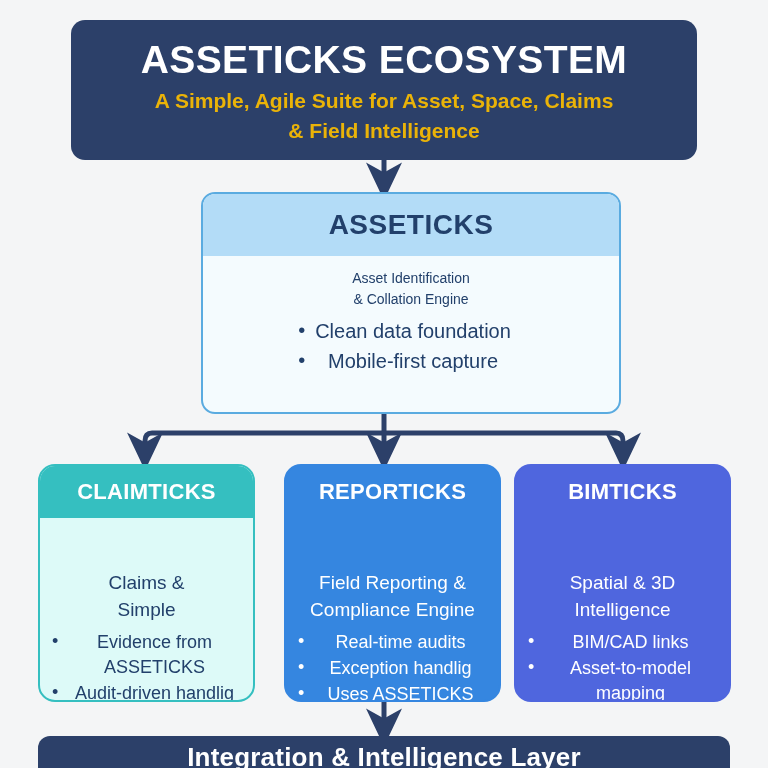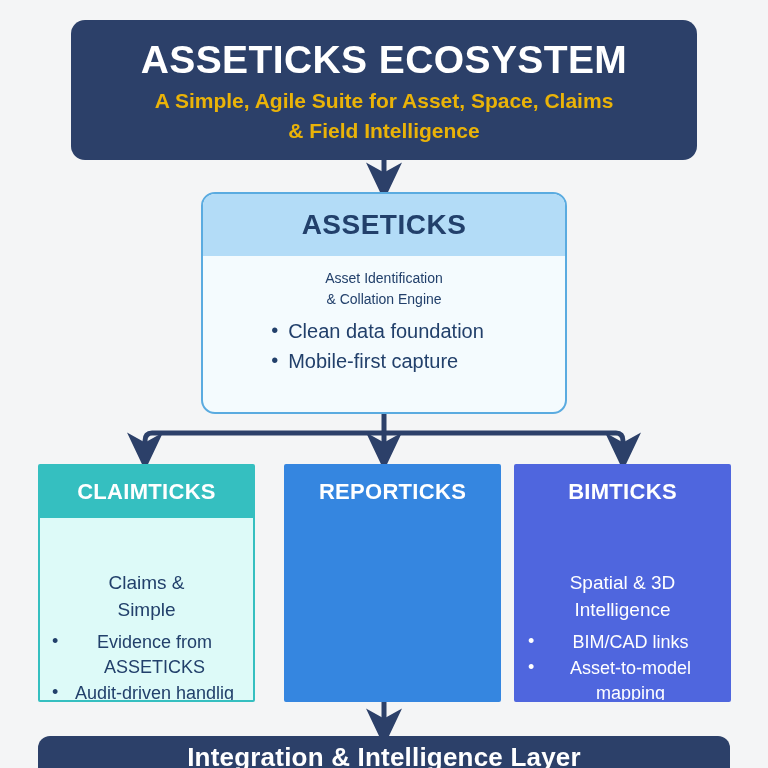--- a/index.html
+++ b/index.html
@@ -55,21 +55,21 @@
     font-weight: bold;
     line-height: 1.45;
     margin-top: 1px;
   }
 
   
   .core-card {
     position: absolute;
     left: 201px;
     top: 192px;
-    width: 366px;
+    width: 420px;
     height: 222px;
     border: 2px solid #5aabe0;
     border-radius: 14px;
     background: #f4fbfe;
     box-sizing: border-box;
     overflow: hidden;
   }
   .core-head {
     background: #b3dcf7;
     height: 62px;
@@ -90,21 +90,21 @@
   .core-sub {
     color: #22406b;
     font-size: 14px;
     line-height: 1.5;
   }
   .core-bullets {
     margin: 6px 13px 0 0;
     padding: 0;
     list-style: none;
     display: inline-block;
-    text-align: left;
+    text-align: center;
   }
   .core-bullets li {
     color: #22406b;
     font-size: 20px;
     line-height: 1.5;
     position: relative;
     padding-left: 17px;
   }
   .core-bullets li:before {
     content: "\2022";
@@ -112,21 +112,21 @@
     left: 0;
     top: -1px;
   }
 
   
   .product-card {
     position: absolute;
     top: 464px;
     width: 217px;
     height: 238px;
-    border-radius: 2px;
+    border-radius: 17px;
     box-sizing: border-box;
     overflow: hidden;
   }
   .product-card.claim  { left: 38px;  background: #ddfaf8; border: 2px solid #35bfc0; }
   .product-card.report { left: 284px; background: #3586e0; border: 2px solid #3586e0; }
   .product-card.bim    { left: 514px; background: #4f66de; border: 2px solid #4f66de; }
 
   .product-head {
     height: 52px;
     display: flex;
@@ -266,20 +266,31 @@
         <li>Evidence from ASSETICKS</li>
         <li>Audit-driven handlig</li>
       </ul>
     </div>
   </div>
 
   <div class="product-card report">
     <div class="product-head">
       <span class="product-head-label">REPORTICKS</span>
     </div>
+    <div class="product-body">
+      <div class="product-sub">
+        <div>Field Reporting &amp;</div>
+        <div>Compliance Engine</div>
+      </div>
+      <ul class="product-bullets">
+        <li>Real-time audits</li>
+        <li>Exception handlig</li>
+        <li>Uses ASSETICKS data</li>
+      </ul>
+    </div>
   </div>
 
   <div class="product-card bim">
     <div class="product-head">
       <span class="product-head-label">BIMTICKS</span>
     </div>
     <div class="product-body">
       <div class="product-sub">
         <div>Spatial &amp; 3D</div>
         <div>Intelligence</div>

